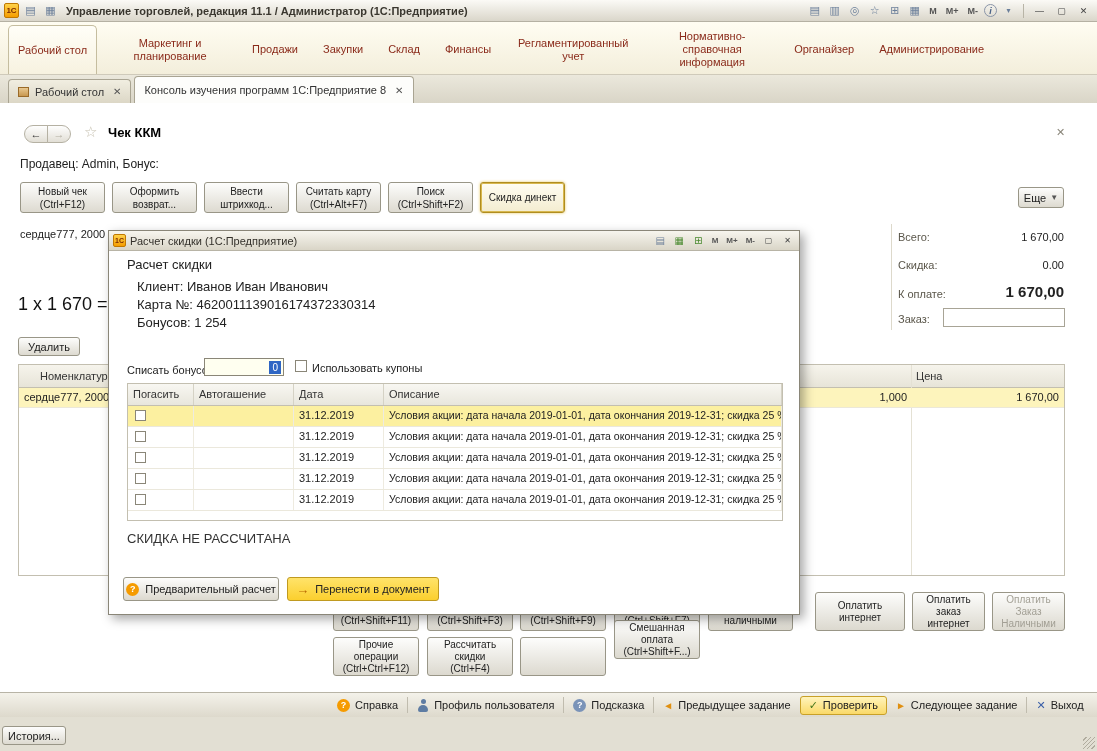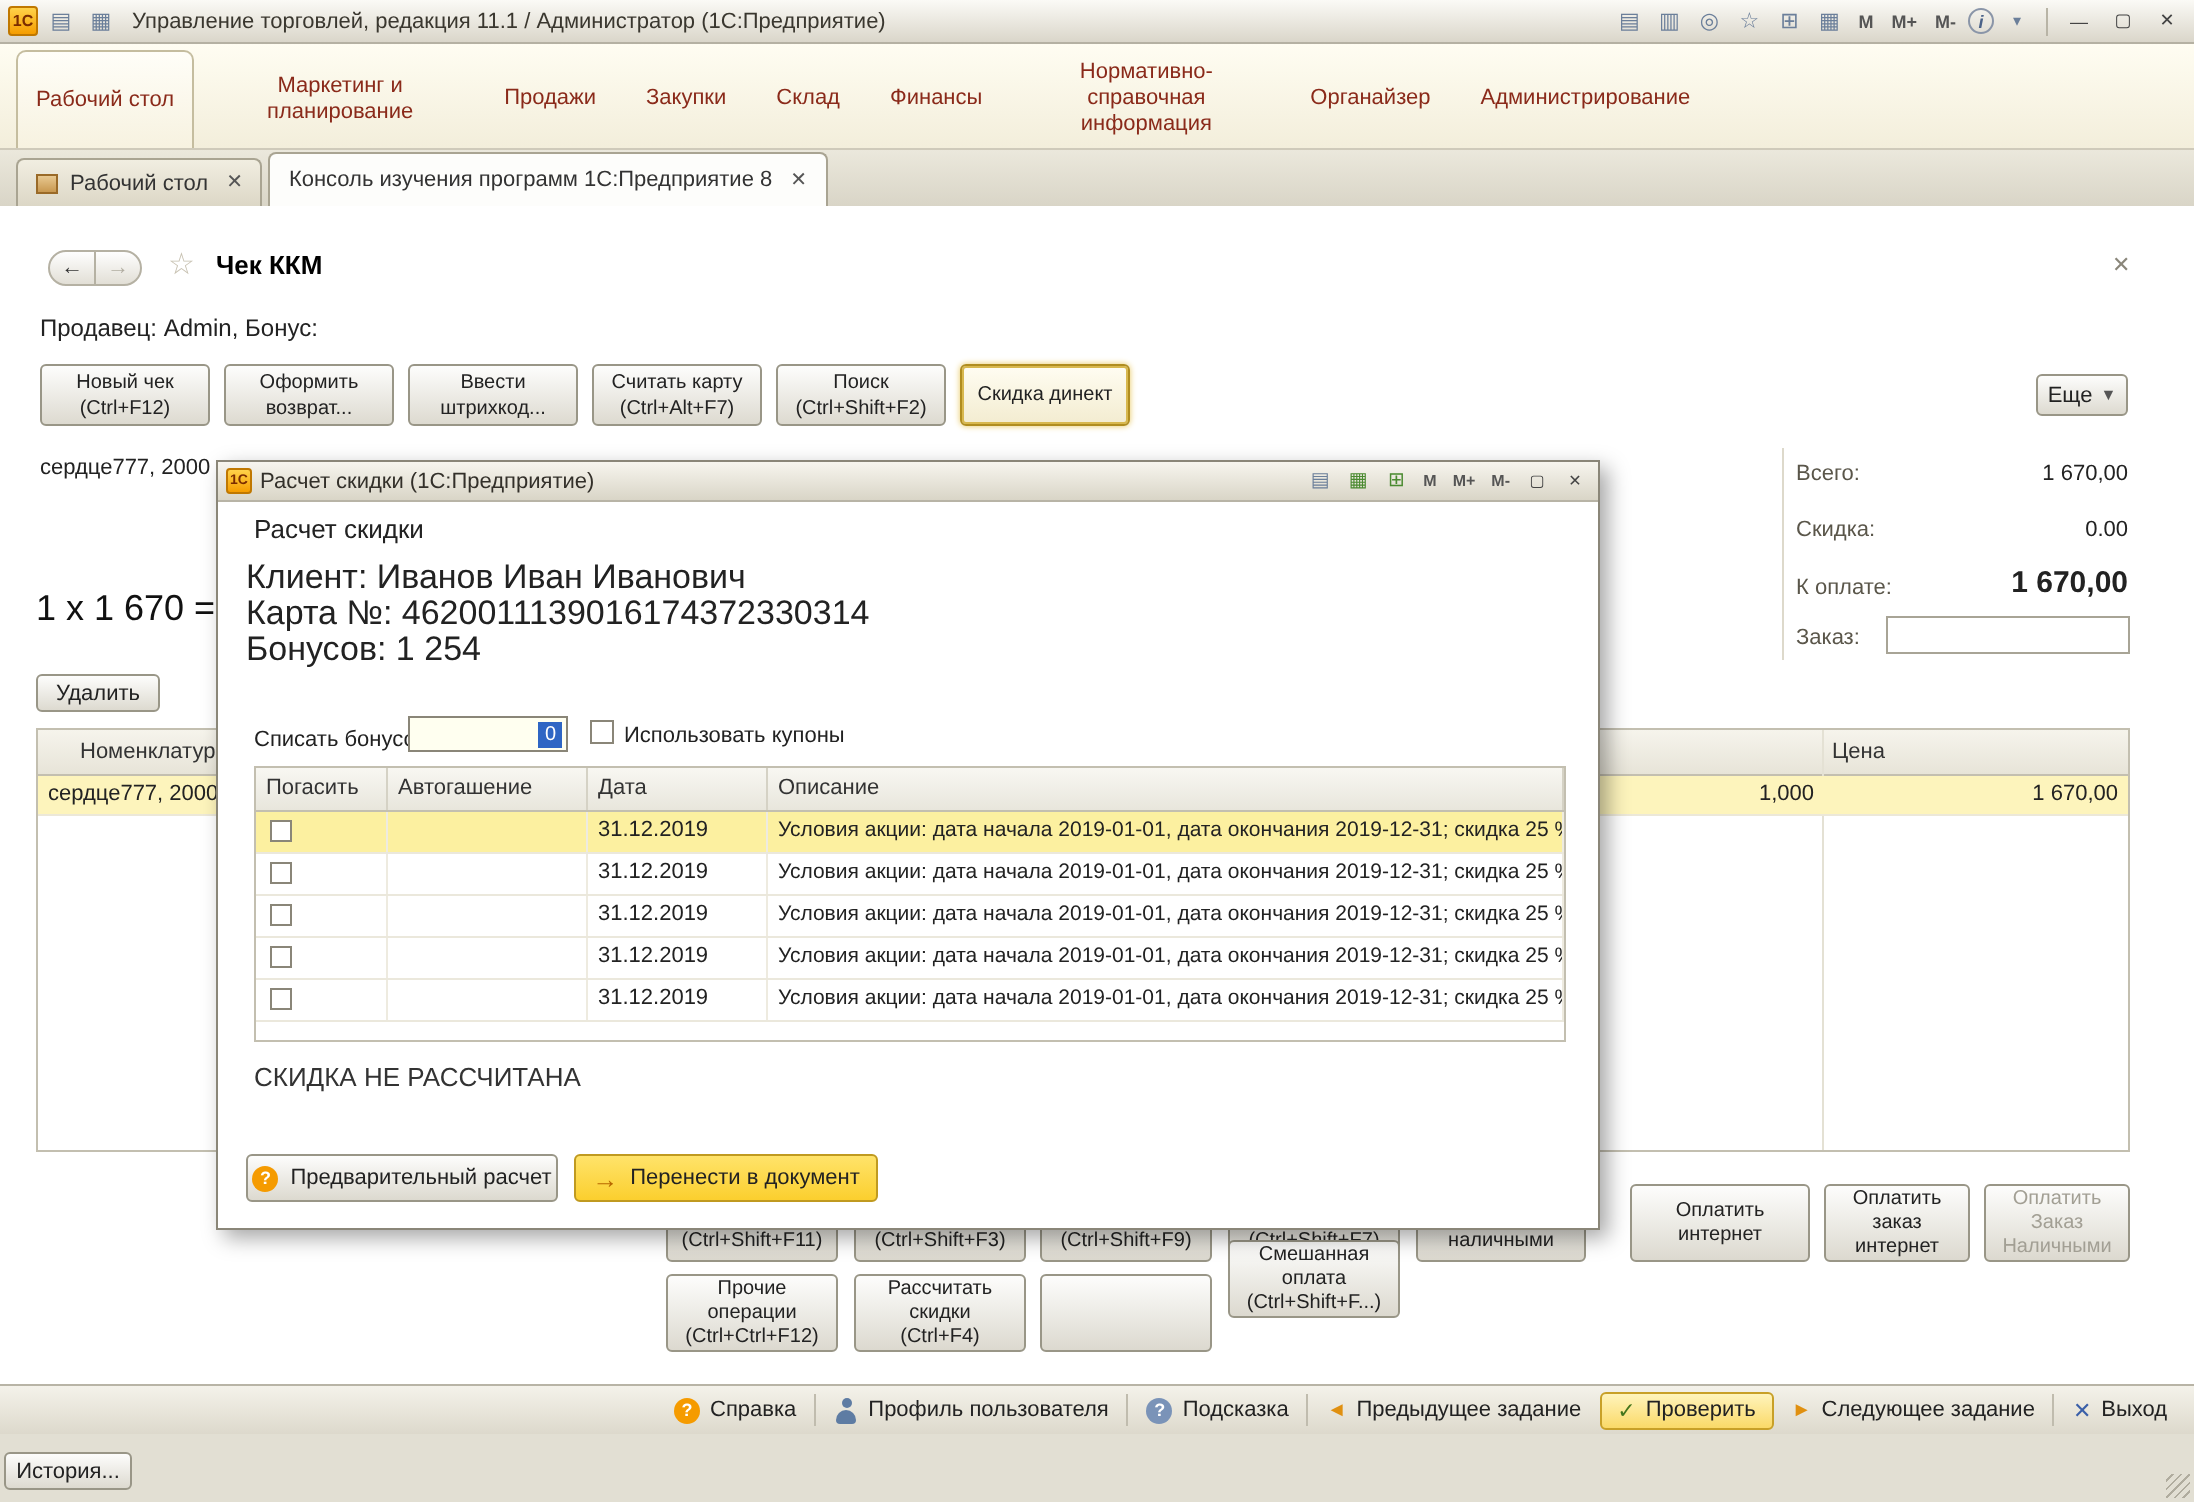--- a/index.html
+++ b/index.html
@@ -9,21 +9,21 @@
 
   
   .titlebar{position:absolute;left:0;top:0;width:1097px;height:22px;
     background:linear-gradient(#fbfaf6,#dad6ca);border-bottom:1px solid #b5b1a3;
     display:flex;align-items:center;padding:0 4px;gap:3px;z-index:10;}
   .app-logo{width:15px;height:15px;background:linear-gradient(#ffd24a,#f59d00);
     border:1px solid #c07800;border-radius:2px;color:#7a2c00;font-weight:bold;font-size:8px;
     display:flex;align-items:center;justify-content:center;flex:0 0 auto;}
   .tb-icon{width:17px;height:15px;display:flex;align-items:center;justify-content:center;
     color:#6b7f9a;font-size:11px;}
-  .tb-title{font-size:11px;color:#3a372f;margin-left:4px;white-space:nowrap;overflow:hidden;}
+  .tb-title{font-size:11px;color:#3a372f;margin-left:4px;white-space:nowrap;overflow:hidden;font-weight:bold;}
   .tb-spacer{flex:1;}
   .tb-mem{font-size:9px;color:#555;padding:0 3px;font-weight:bold;}
   .tb-sep{width:1px;height:14px;background:#b8b4a6;margin:0 3px;}
   .icon-info{width:13px;height:13px;border-radius:50%;border:1px solid #8a95a8;color:#4a6288;
     font-size:9px;font-style:italic;font-weight:bold;display:flex;align-items:center;justify-content:center;}
   .win-btn{width:19px;height:15px;display:flex;align-items:center;justify-content:center;
     font-size:9px;color:#444;}
 
   
   .sections{position:absolute;left:0;top:22px;width:1097px;height:52px;
@@ -135,21 +135,21 @@
     border:1px solid #8a8678;box-shadow:4px 4px 10px rgba(0,0,0,.35);z-index:40;}
   .dlg-titlebar{height:20px;background:linear-gradient(#f7f5ee,#d9d5c7);
     border-bottom:1px solid #b8b4a6;display:flex;align-items:center;gap:4px;padding:0 4px;}
   .dlg-title{font-size:11px;color:#33302a;flex:1;white-space:nowrap;overflow:hidden;}
   .dlg-ico{font-size:10px;color:#6b7f9a;width:15px;text-align:center;}
   .dlg-ico.green{color:#4a8a30;}
   .dlg-mem{font-size:8px;color:#555;font-weight:bold;padding:0 2px;}
   .dlg-winbtn{width:15px;height:13px;font-size:8px;color:#444;display:flex;align-items:center;
     justify-content:center;}
   .dlg-heading{left:18px;top:26px;font-size:13px;}
-  .dlg-info{font-size:17px;left:14px;}
+  .dlg-info{font-size:13px;left:28px;}
   .dlg-label{left:18px;top:133px;font-size:11px;}
   .write-input{left:95px;top:127px;width:80px;height:18px;border:1px solid #8a8678;
     background:#fffff0;display:flex;align-items:center;justify-content:flex-end;padding:0 2px;}
   .write-sel{background:#2f66c4;color:#fff;font-size:10px;padding:0 3px;line-height:13px;}
   .cb{width:12px;height:12px;border:1px solid #8a8678;background:#fff;display:inline-block;}
   .dlg-cb{left:186px;top:129px;}
   .dlg-cb-label{left:203px;top:131px;font-size:11px;}
 
   .dtable{position:absolute;left:18px;top:152px;width:656px;height:138px;
     border:1px solid #c3bfb0;background:#fff;overflow:hidden;}
@@ -215,20 +215,23 @@
   <div class="section">
       <span>Закупки</span>
     </div>
   <div class="section">
       <span>Склад</span>
     </div>
   <div class="section">
       <span>Финансы</span>
     </div>
   <div class="section">
+      <span>Регламентированный учет</span>
+    </div>
+  <div class="section">
       <span>Нормативно-справочная информация</span>
     </div>
   <div class="section">
       <span>Органайзер</span>
     </div>
   <div class="section">
       <span>Администрирование</span>
     </div>
 </div>
 <div class="sections-btn">≡</div>

